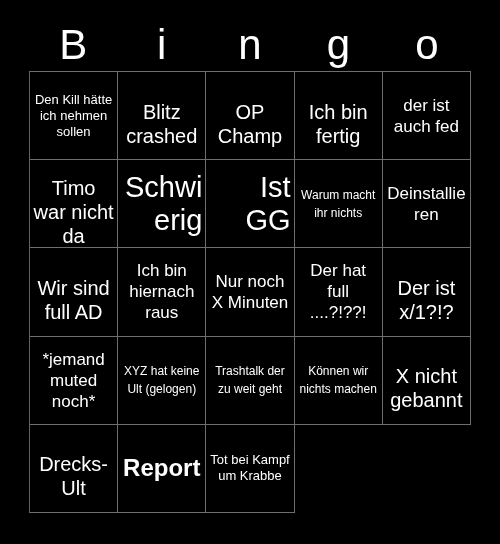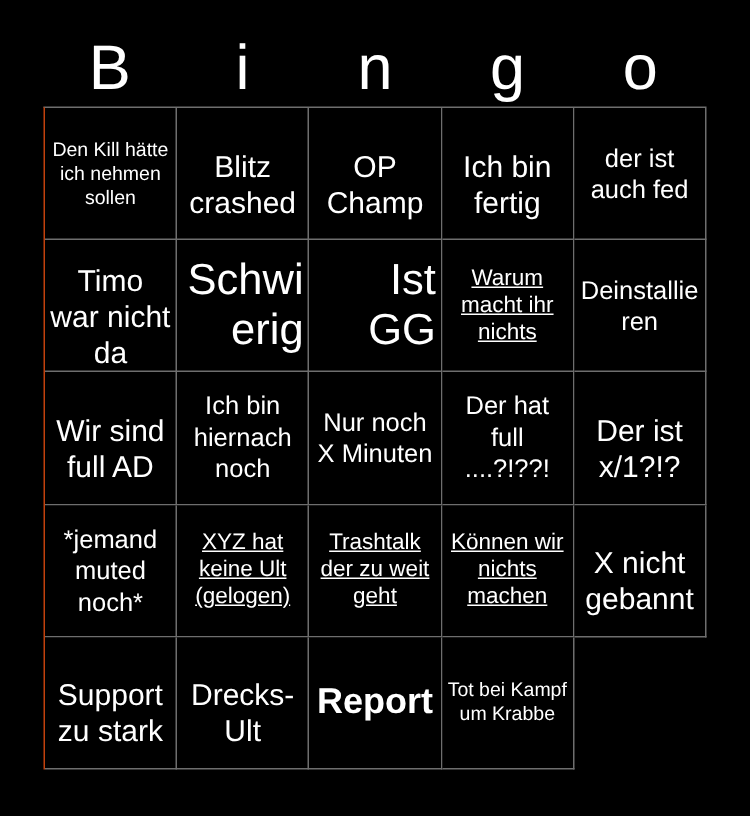--- a/index.html
+++ b/index.html
@@ -73,21 +73,21 @@
     display: block;
     width: 100%;
     color: #ffffff;
     word-wrap: break-word;
     overflow-wrap: break-word;
     word-break: break-word;
     hyphens: none;
   }
   
   .fs-xs .cell-text { font-size: 13px; line-height: 16px; }
-  .fs-s  .cell-text { font-size: 15px; line-height: 18px; text-decoration: underline; }
+  .fs-s  .cell-text { font-size: 12px; line-height: 18px; }
   .fs-m  .cell-text { font-size: 17px; line-height: 21px; }
   .fs-l  .cell-text { font-size: 20px; line-height: 24px; margin-top: 16px; }
   .fs-xl .cell-text { font-size: 24px; line-height: 28px; font-weight: bold; }
   .fs-xxl .cell-text { font-size: 29px; line-height: 33px; text-align: right; }
 </style>
 </head>
 <body>
 
 <div class="page">
 
@@ -140,21 +140,21 @@
       <span class="cell-text">Warum macht ihr nichts</span>
     </div>
     <div class="cell fs-m">
       <span class="cell-text">Deinstallieren</span>
     </div>
 
     <div class="cell fs-l">
       <span class="cell-text">Wir sind full AD</span>
     </div>
     <div class="cell fs-m">
-      <span class="cell-text">Ich bin hiernach noch</span>
+      <span class="cell-text">Ich bin hiernach raus</span>
     </div>
     <div class="cell fs-m">
       <span class="cell-text">Nur noch X Minuten</span>
     </div>
     <div class="cell fs-m">
       <span class="cell-text">Der hat full ....?!??!</span>
     </div>
     <div class="cell fs-l">
       <span class="cell-text">Der ist x/1?!?</span>
     </div>
@@ -169,23 +169,20 @@
       <span class="cell-text">Trashtalk der zu weit geht</span>
     </div>
     <div class="cell fs-s">
       <span class="cell-text">Können wir nichts machen</span>
     </div>
     <div class="cell fs-l">
       <span class="cell-text">X nicht gebannt</span>
     </div>
 
     <div class="cell fs-l">
-      <span class="cell-text">Support zu stark</span>
-    </div>
-    <div class="cell fs-l">
       <span class="cell-text">Drecks-Ult</span>
     </div>
     <div class="cell fs-xl">
       <span class="cell-text">Report</span>
     </div>
     <div class="cell fs-xs">
       <span class="cell-text">Tot bei Kampf um Krabbe</span>
     </div>
 
   </div>

